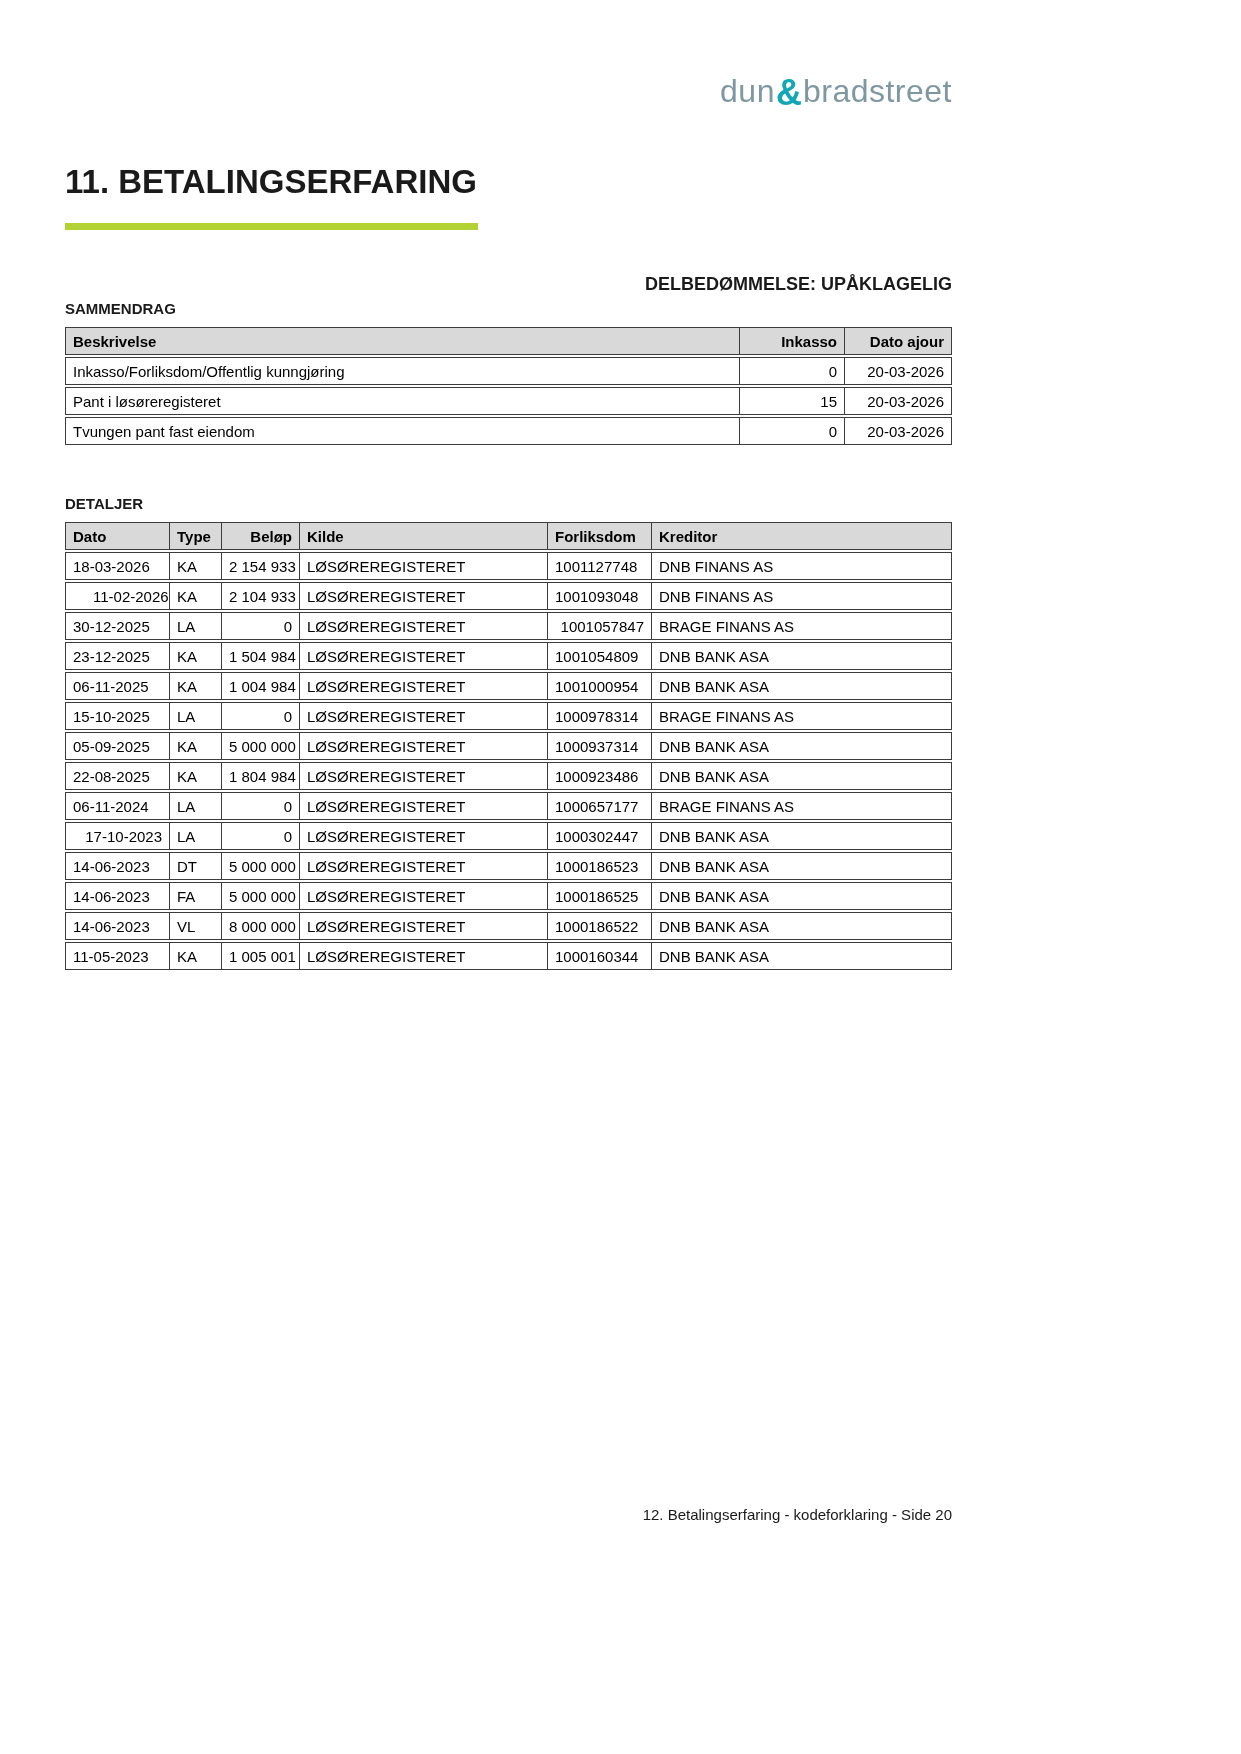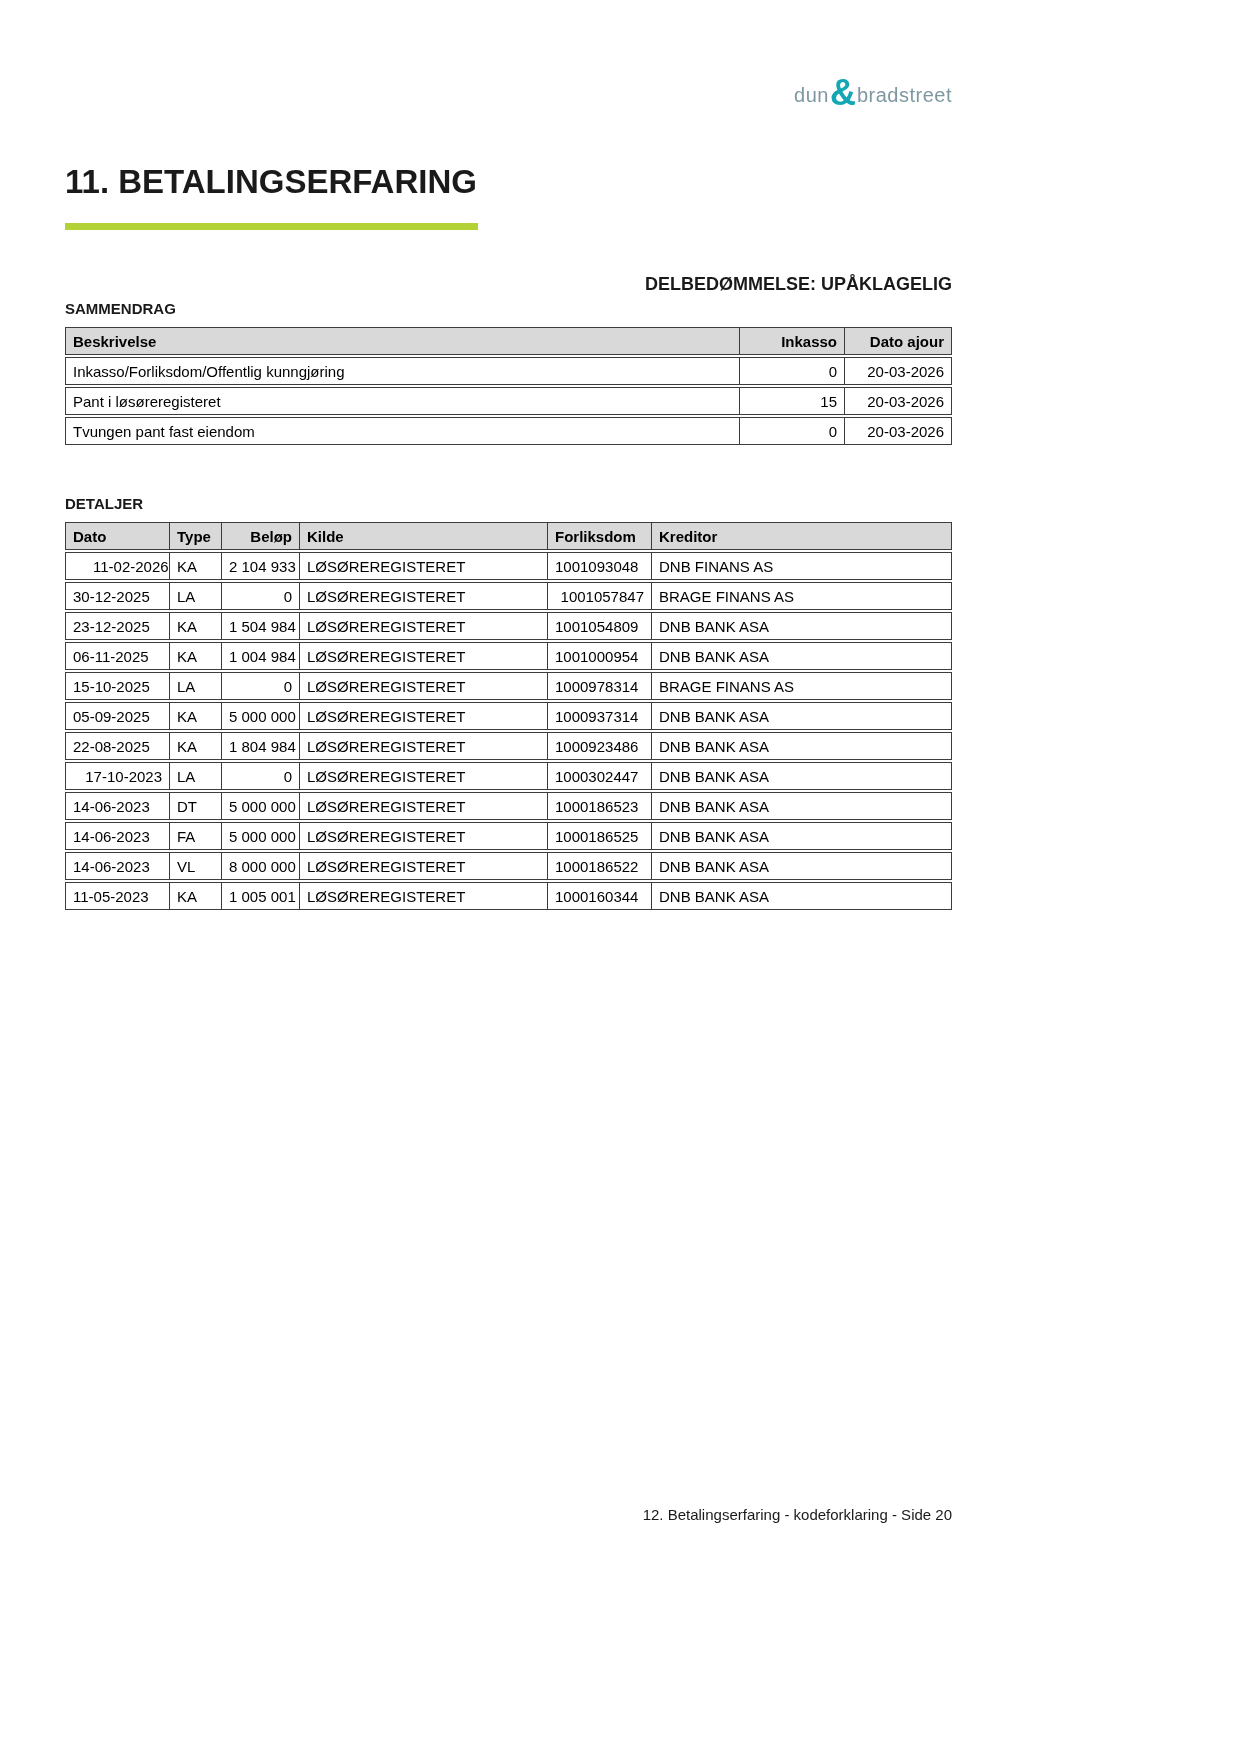--- a/index.html
+++ b/index.html
@@ -19,21 +19,21 @@
     top: 0;
     width: 887px;
   }
   .logo {
     margin-top: 72px;
     text-align: right;
     white-space: nowrap;
     line-height: 1;
   }
   .logo-text {
-    font-size: 20px;
+    font-size: 32px;
     letter-spacing: 0.5px;
     color: #7e98a1;
   }
   .logo-amp {
     font-size: 36px;
     font-weight: bold;
     color: #12a7b5;
     position: relative;
     top: 3px;
     margin: 0 1px;
@@ -160,20 +160,28 @@
             <th style="text-align: left;">Dato</th>
             <th style="text-align: left;">Type</th>
             <th style="text-align: right;">Beløp</th>
             <th style="text-align: left;">Kilde</th>
             <th style="text-align: left;">Forliksdom</th>
             <th style="text-align: left;">Kreditor</th>
           </tr>
       </thead>
       <tbody>
           <tr>
+            <td style="text-align: left;">18-03-2026</td>
+            <td style="text-align: left;">KA</td>
+            <td style="text-align: right;">2 154 933</td>
+            <td style="text-align: left;">LØSØREREGISTERET</td>
+            <td style="text-align: left;">1001127748</td>
+            <td style="text-align: left;">DNB FINANS AS</td>
+          </tr>
+          <tr>
             <td style="text-align: left; padding-left: 27px;">11-02-2026</td>
             <td style="text-align: left;">KA</td>
             <td style="text-align: right;">2 104 933</td>
             <td style="text-align: left;">LØSØREREGISTERET</td>
             <td style="text-align: left;">1001093048</td>
             <td style="text-align: left;">DNB FINANS AS</td>
           </tr>
           <tr>
             <td style="text-align: left;">30-12-2025</td>
             <td style="text-align: left;">LA</td>
@@ -214,20 +222,28 @@
             <td style="text-align: left;">1000937314</td>
             <td style="text-align: left;">DNB BANK ASA</td>
           </tr>
           <tr>
             <td style="text-align: left;">22-08-2025</td>
             <td style="text-align: left;">KA</td>
             <td style="text-align: right;">1 804 984</td>
             <td style="text-align: left;">LØSØREREGISTERET</td>
             <td style="text-align: left;">1000923486</td>
             <td style="text-align: left;">DNB BANK ASA</td>
+          </tr>
+          <tr>
+            <td style="text-align: left;">06-11-2024</td>
+            <td style="text-align: left;">LA</td>
+            <td style="text-align: right;">0</td>
+            <td style="text-align: left;">LØSØREREGISTERET</td>
+            <td style="text-align: left;">1000657177</td>
+            <td style="text-align: left;">BRAGE FINANS AS</td>
           </tr>
           <tr>
             <td style="text-align: right;">17-10-2023</td>
             <td style="text-align: left;">LA</td>
             <td style="text-align: right;">0</td>
             <td style="text-align: left;">LØSØREREGISTERET</td>
             <td style="text-align: left;">1000302447</td>
             <td style="text-align: left;">DNB BANK ASA</td>
           </tr>
           <tr>

